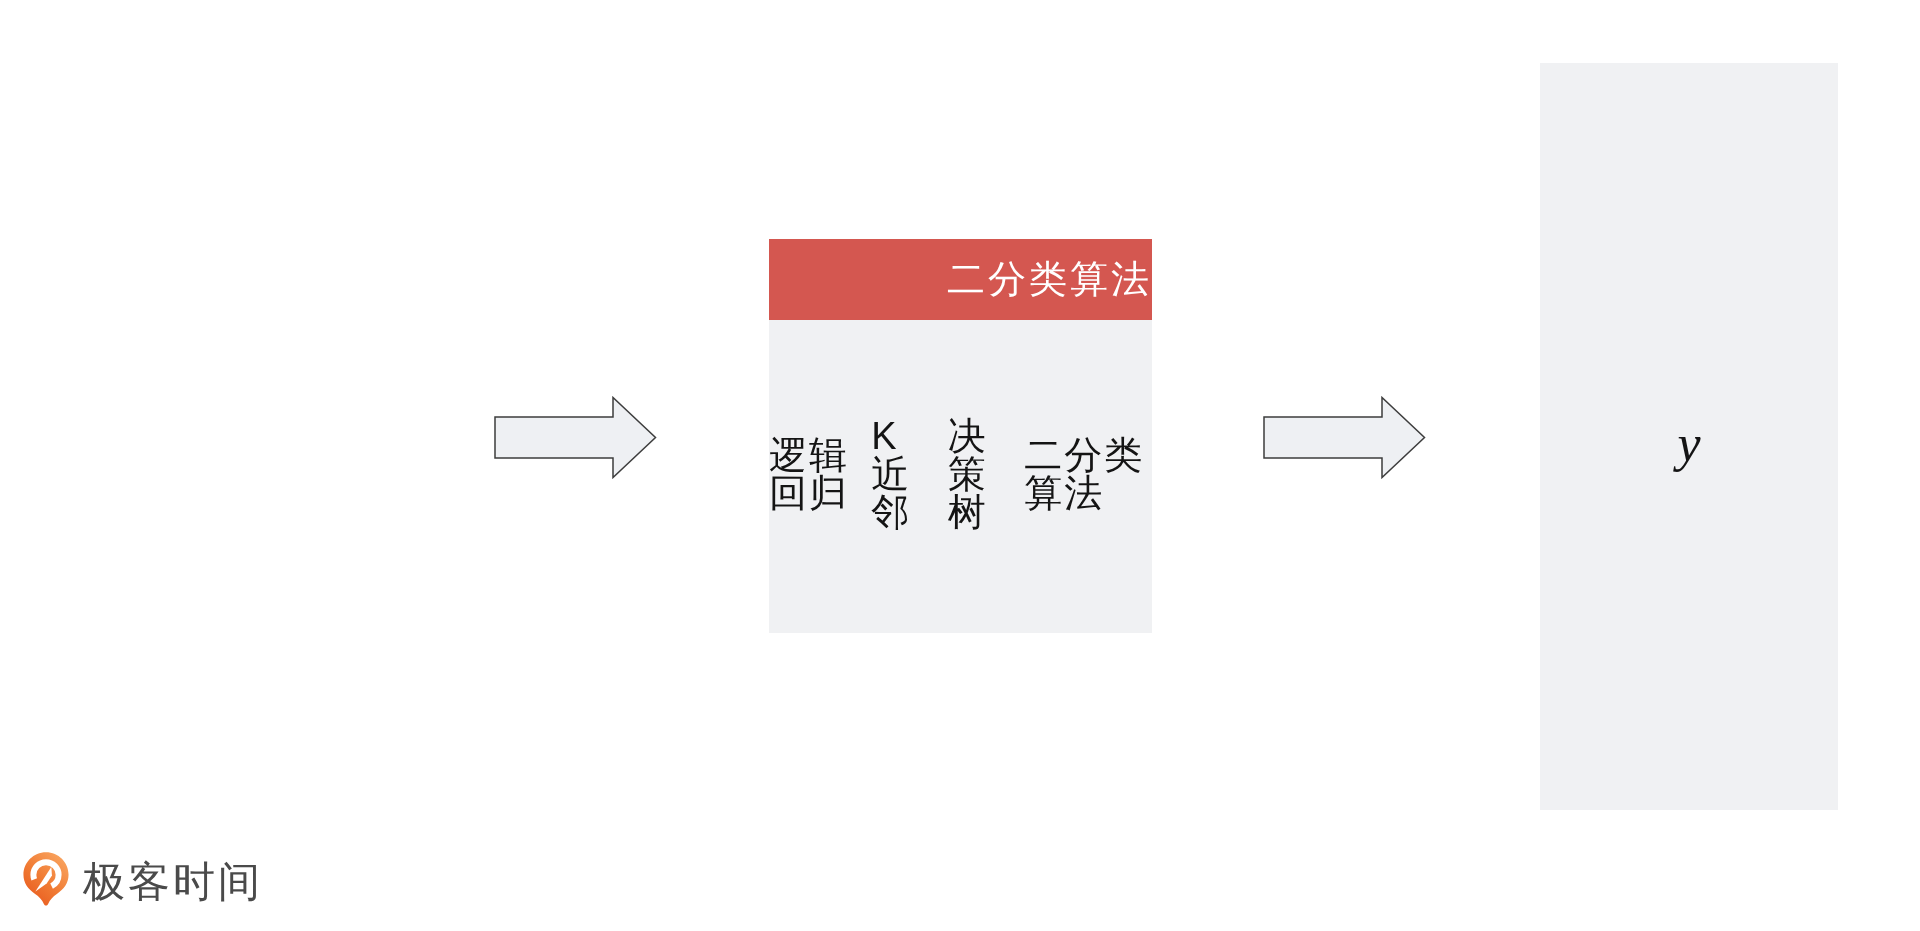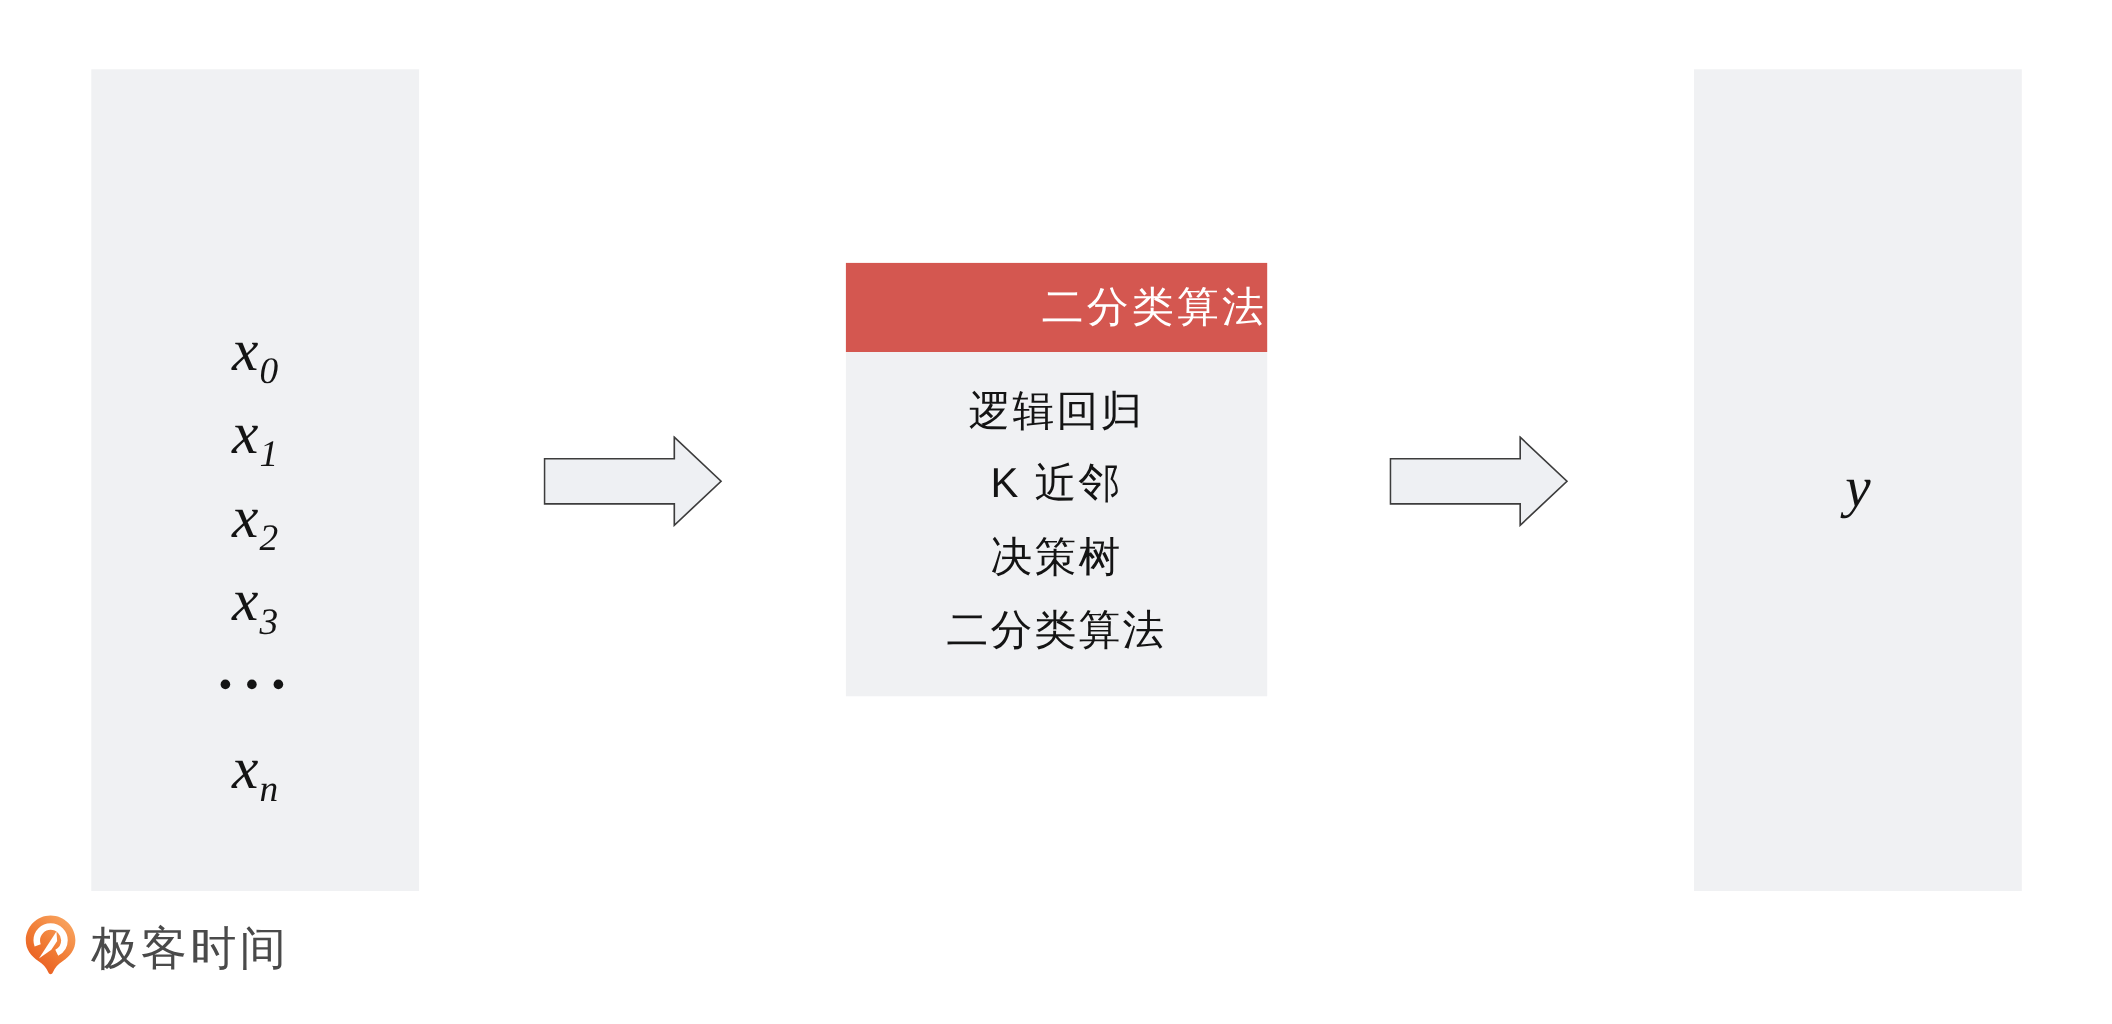--- a/index.html
+++ b/index.html
@@ -67,70 +67,60 @@
     align-items: center;
     justify-content: flex-end;
     font-size: 38px;
     font-weight: 500;
     letter-spacing: 3px;
   }
   .algo-body {
     height: 313px;
     background: var(--panel-bg, #F0F1F3);
     display: flex;
-    flex-direction: column;
+    flex-direction: row;
     justify-content: space-evenly;
     align-items: center;
     padding: 6px 0 12px 0;
     box-sizing: border-box;
   }
   .algo-item {
     font-size: 38px;
     color: #141414;
     letter-spacing: 2px;
     line-height: 1;
   }
 
   
   .arrow { position: absolute; width: 163px; height: 83px; }
   .arrow-1 { left: 494px; top: 396px; }
   .arrow-2 { left: 1263px; top: 396px; }
 
   
   .logo {
     position: absolute;
-    left: 22px; top: 831px;
+    left: 22px; top: 851px;
     display: flex;
     align-items: center;
   }
   .logo-icon { width: 48px; height: 61px; display: block; }
   .logo-text {
     margin-left: 13px;
     font-size: 42px;
     font-weight: 500;
     color: var(--logo-text-color, #4A4A4A);
     letter-spacing: 3px;
     line-height: 61px;
   }
 </style>
 </head>
 <body>
 
 <div class="canvas">
 
-  <div class="panel panel-left">
-    <div class="x-col">
-      <div class="x-row"><span>x</span><sub>0</sub></div>
-      <div class="x-row"><span>x</span><sub>1</sub></div>
-      <div class="x-row"><span>x</span><sub>2</sub></div>
-      <div class="x-row"><span>x</span><sub>3</sub></div>
-      <div class="x-row dots"><span>···</span></div>
-      <div class="x-row"><span>x</span><sub>n</sub></div>
-    </div>
-  </div>
 
   <svg class="arrow arrow-1" viewBox="0 0 163 83" aria-hidden="true">
     <polygon points="1,21 119,21 119,1.5 161.5,41.5 119,81.5 119,62 1,62" fill="#EEF0F3" stroke="#3D3D3D" stroke-width="1.5" stroke-linejoin="miter"></polygon>
   </svg>
 
   <div class="algo-box">
     <div class="algo-header">
       <span>二分类算法</span>
     </div>
     <div class="algo-body">

